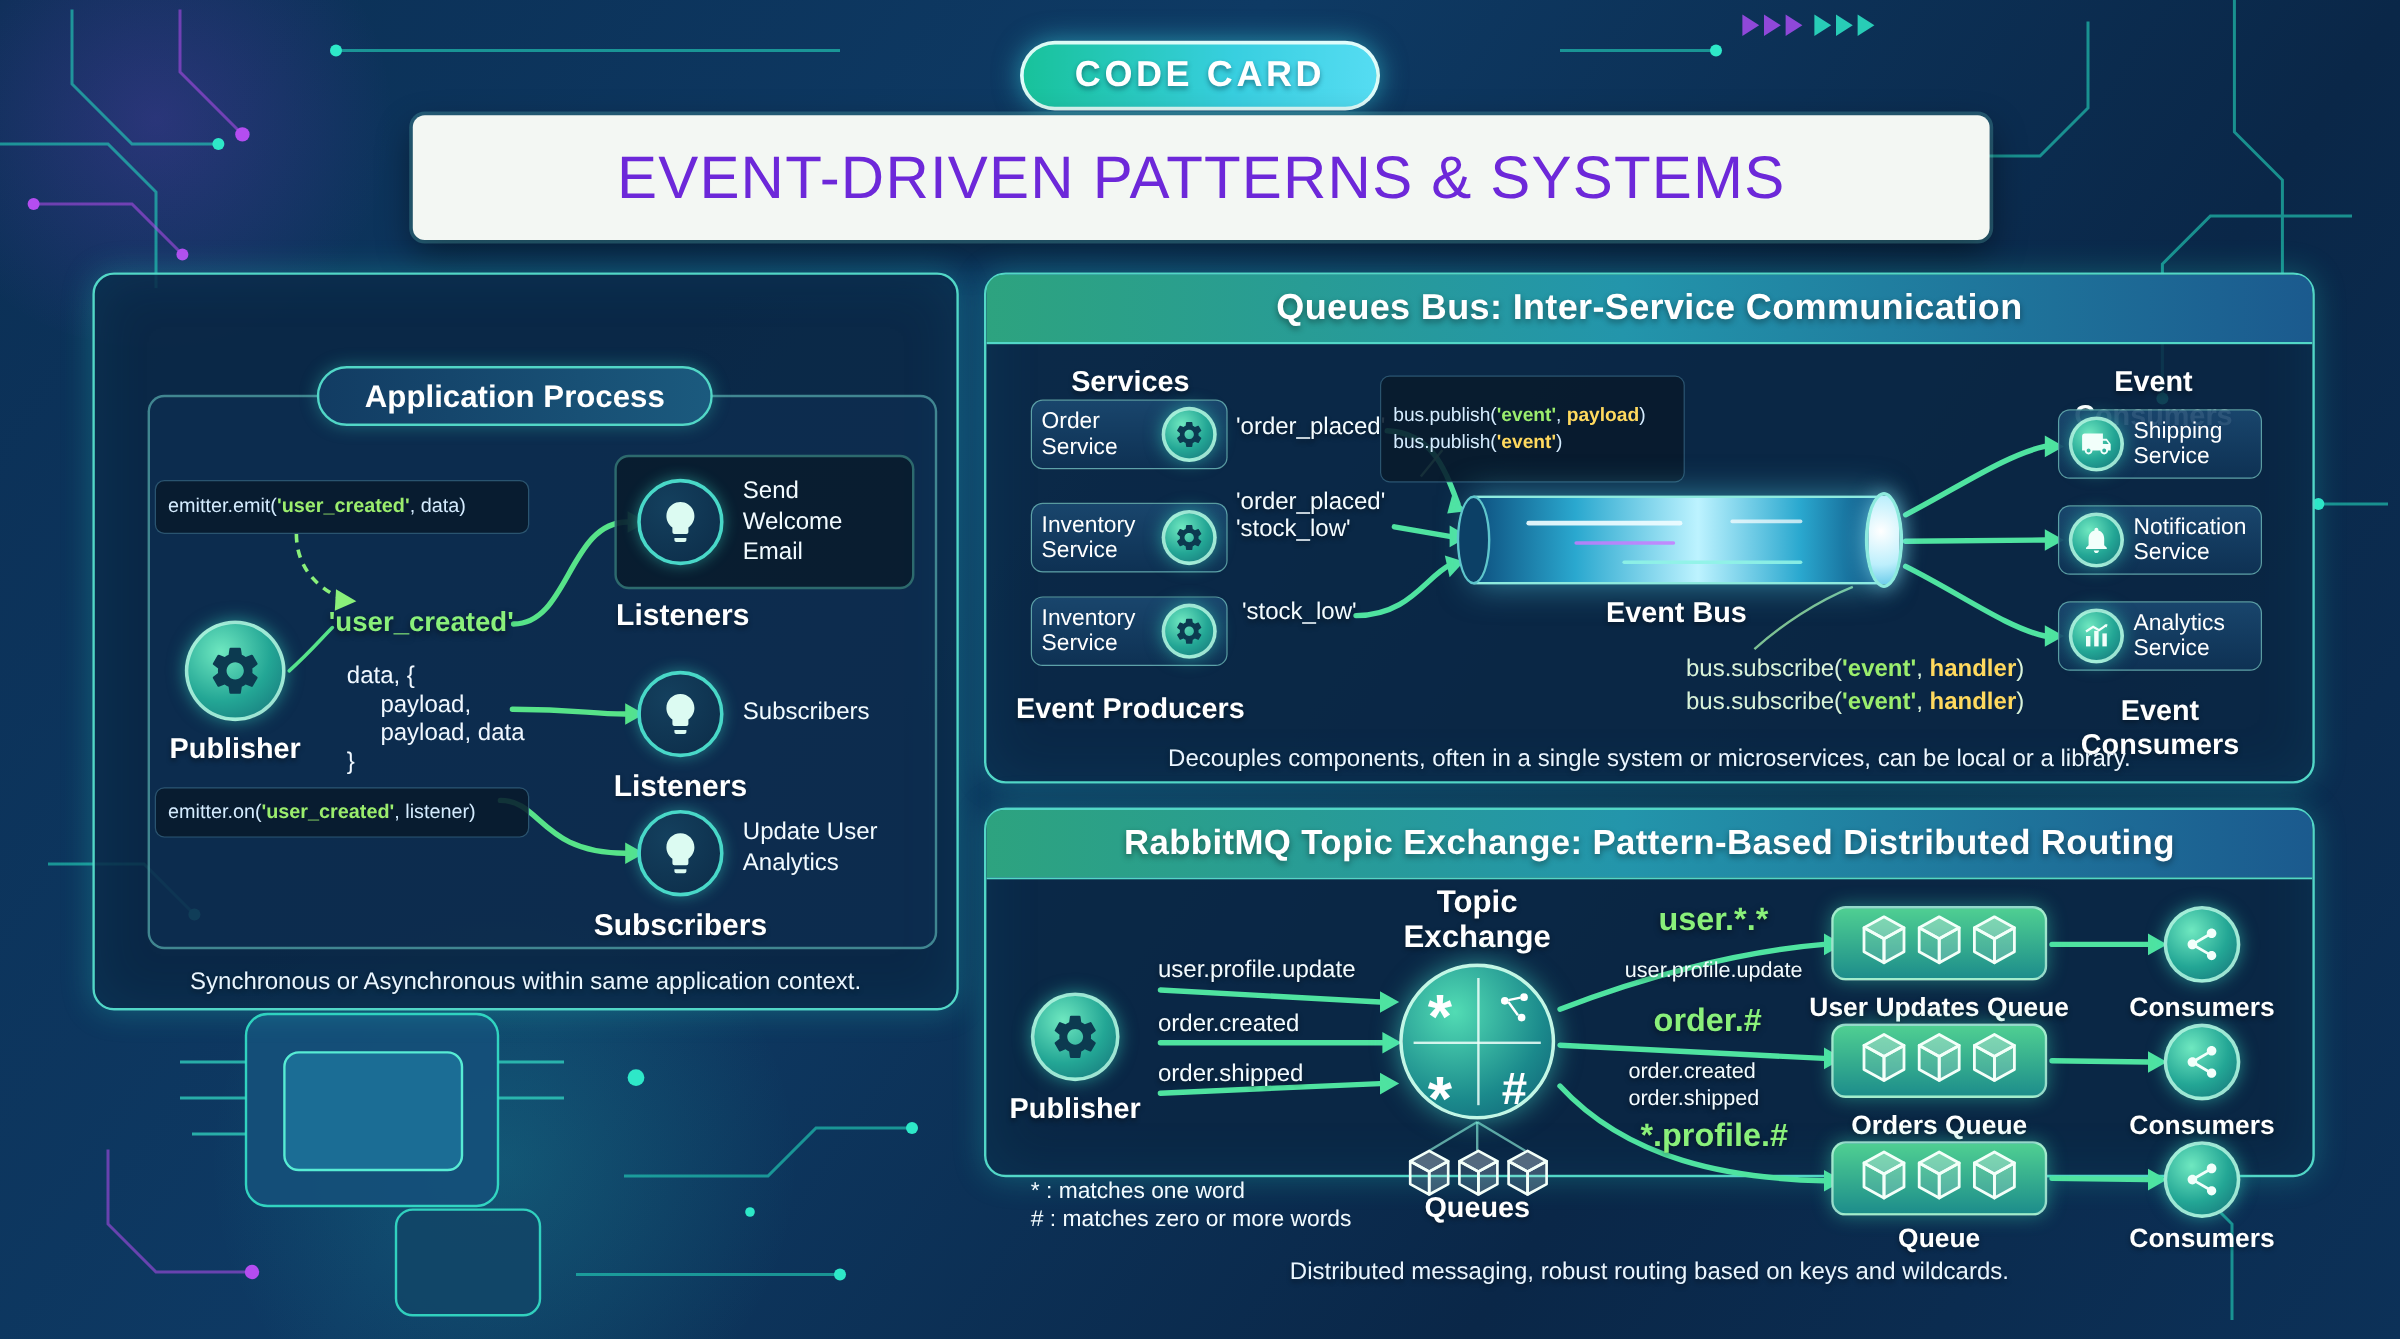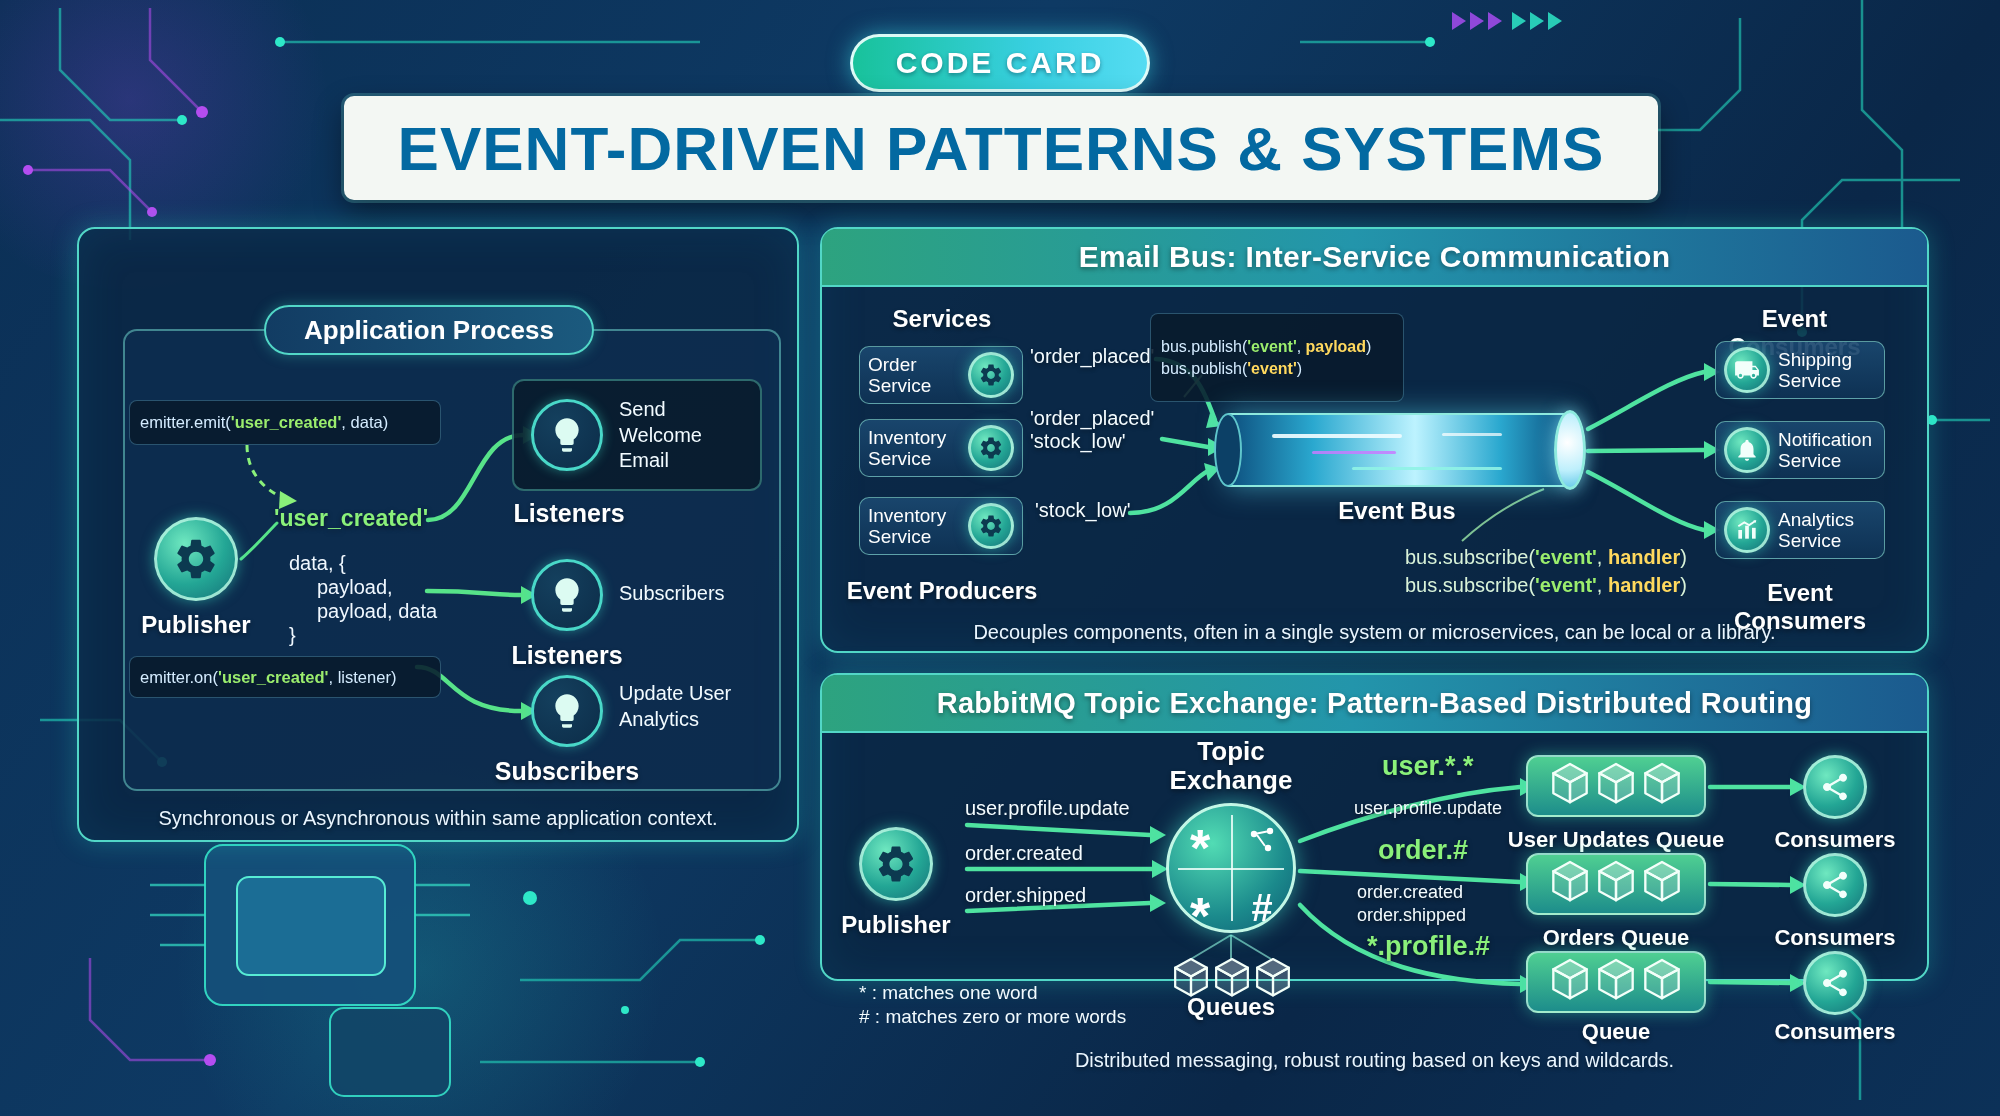--- a/index.html
+++ b/index.html
@@ -36,21 +36,21 @@
   svg.overlay{position:absolute;left:0;top:0;pointer-events:none}
   .footer-note{position:absolute;width:100%;text-align:center;color:#eaf6ff;font-size:20px;text-shadow:0 2px 4px rgba(0,0,0,.4)}
   
   #badge{position:absolute;left:850px;top:34px;width:300px;height:58px;border-radius:30px;
     background:linear-gradient(90deg,#18c29b,#38cfe0 60%,#55dcf2);border:3px solid rgba(235,255,252,.92);
     box-shadow:0 0 22px rgba(60,220,230,.55);display:flex;align-items:center;justify-content:center;
     font-size:30px;font-weight:800;letter-spacing:3px;color:#fff;text-shadow:0 2px 4px rgba(0,40,60,.45)}
   #title-card{position:absolute;left:344px;top:96px;width:1314px;height:104px;background:#f3f7f3;border-radius:10px;
     box-shadow:0 0 0 3px rgba(120,230,220,.22),0 12px 30px rgba(0,0,0,.45);
     display:flex;align-items:center;justify-content:center}
-  #title-card h1{font-size:62px;font-weight:700;color:#0369a1;letter-spacing:1px}
+  #title-card h1{font-size:50px;font-weight:400;color:#6d28d9;letter-spacing:1px}
   
   .app-box{position:absolute;border:2px solid rgba(110,210,200,.55);border-radius:14px;background:rgba(18,54,92,.32)}
   .process-pill{position:absolute;background:linear-gradient(90deg,#123c63,#1b5a7e);border:2.5px solid #52d7c7;
     border-radius:26px;display:flex;align-items:center;justify-content:center;font-size:26px;font-weight:700;
     box-shadow:0 0 14px rgba(60,220,200,.35);z-index:4}
   .payload{position:absolute;color:#f0f8ff;font-size:20px;line-height:24px}
   .payload .ind{padding-left:28px}
   .tile{position:absolute;background:rgba(9,28,46,.92);border:2px solid rgba(90,200,185,.45);border-radius:12px}
   
   .svc{position:absolute;display:flex;align-items:center;gap:8px;
@@ -256,21 +256,21 @@
         </svg>
       </div>
     <div class="soft-lbl" style="left:540px;top:452px;width:130px;font-size:20px">Update User Analytics</div>
     <div class="bold-lbl" style="left:392px;top:528px;width:192px;font-size:25px">Subscribers</div>
 
     <div class="footer-note" style="top:578px">Synchronous or Asynchronous within same application context.</div>
   </section>
 
   <section class="panel" id="p-bus" style="left:820px;top:227px;width:1109px;height:426px">
     <div class="panel-header">
-        <span>Email Bus: Inter-Service Communication</span>
+        <span>Queues Bus: Inter-Service Communication</span>
       </div>
 
     <svg class="overlay" width="1109" height="426">
       <g stroke="#4fe3a0" stroke-width="4.5" fill="none" stroke-linecap="round">
         <path d="M334,130 C372,132 382,162 393,191"></path>
         <path d="M340,210 L386,218"></path>
         <path d="M308,284 C352,284 366,252 386,242"></path>
         <path d="M766,200 C812,176 850,150 882,143"></path>
         <path d="M766,222 L882,221"></path>
         <path d="M766,243 C812,266 850,294 882,301"></path>
@@ -284,21 +284,21 @@
         <polygon points="386,209 402,218 386,227"></polygon>
         <polygon points="382,234 398,239 386,252"></polygon>
         <polygon points="882,134 898,143 882,152"></polygon>
         <polygon points="882,212 898,221 882,230"></polygon>
         <polygon points="882,292 898,301 882,310"></polygon>
       </g>
     </svg>
 
     <div class="bold-lbl" style="left:40px;top:76px;width:160px;font-size:24px">Services</div>
 
-    <div class="svc" style="left:37px;top:117px;width:164px;height:58px">
+    <div class="svc" style="left:37px;top:104px;width:164px;height:58px">
       <div class="name">Order Service</div>
       <div class="icon-circle mini" style="position:relative;width:46px;height:46px">
           <svg width="26" height="26">
             <use href="#sym-gear"></use>
           </svg>
         </div>
     </div>
     <div class="svc" style="left:37px;top:190px;width:164px;height:58px">
       <div class="name">Inventory Service</div>
       <div class="icon-circle mini" style="position:relative;width:46px;height:46px">

